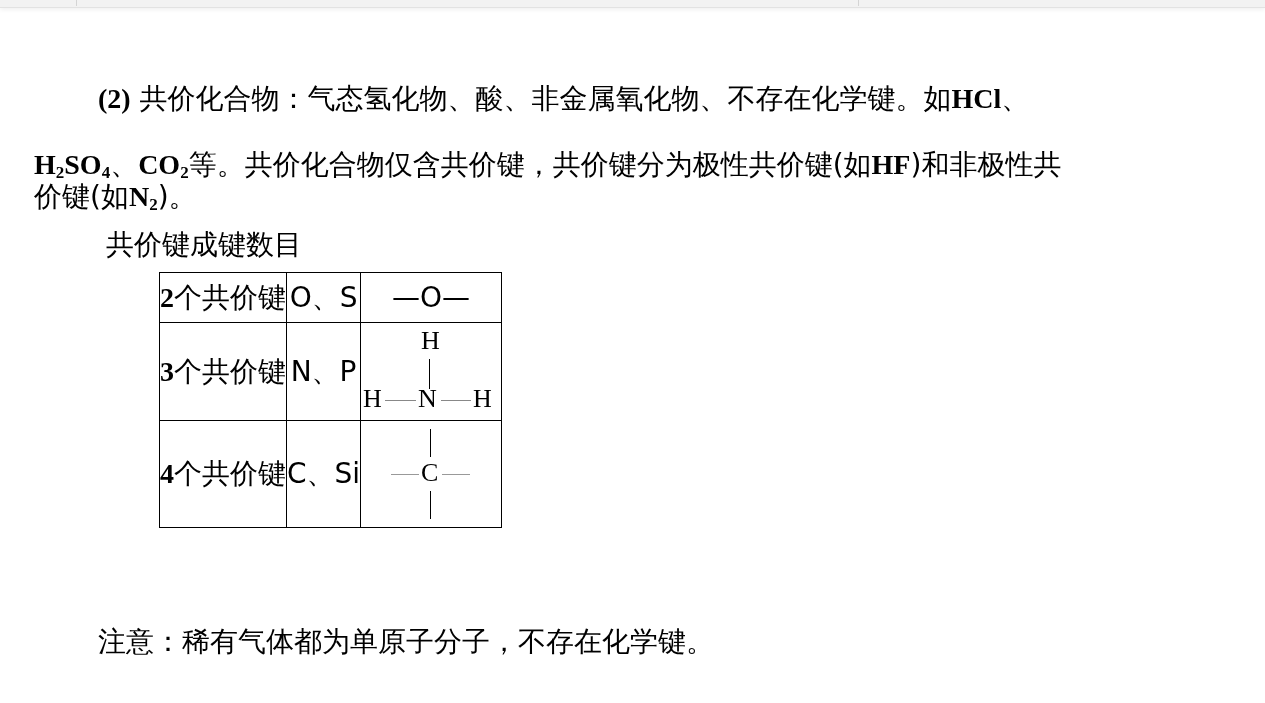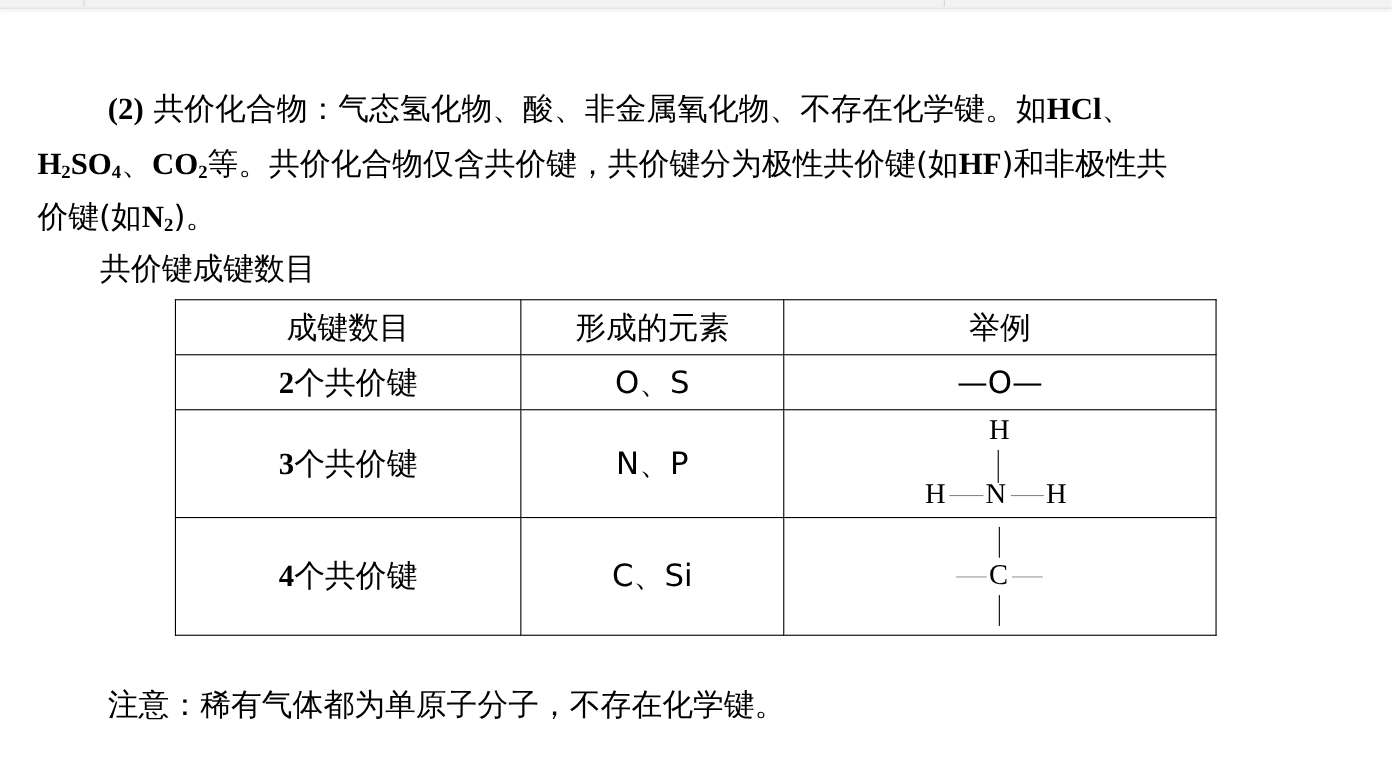--- a/index.html
+++ b/index.html
@@ -27,37 +27,32 @@
 
 <div class="topbar">
   <div class="sep" style="left:76px"></div>
   <div class="sep" style="left:858px"></div>
 </div>
 
 <div class="para" style="left:98px; top:74px;">
   <b>(2)</b><span> 共价化合物：气态氢化物、酸、非金属氧化物、不存在化学键。如</span><b>HCl</b><span>、</span>
 </div>
 
-<div class="para" style="left:34px; top:124px;text-align:right;">
+<div class="para" style="left:34px; top:140px;text-align:right;">
   <b><span>H</span><sub>2</sub><span>SO</span><sub>4</sub></b><span>、</span><b><span>CO</span><sub>2</sub></b><span>等。共价化合物仅含共价键，共价键分为极性共价键(如</span><b>HF</b><span>)和非极性共</span>
 </div>
 
 <div class="para" style="left:34px; top:172px;text-align:right;">
   <span>价键(如</span><b><span>N</span><sub>2</sub></b><span>)。</span>
 </div>
 
-<div class="para" style="left:91px; top:220px;">共价键成键数目</div>
+<div class="para" style="left:106px; top:220px;">共价键成键数目</div>
 
 <table class="bonds">
   <tbody>
-      <tr style="height:50px">
-    <th class="col1">成键数目</th>
-    <th class="col2">形成的元素</th>
-    <th class="col3">举例</th>
-  </tr>
   <tr style="height:50px">
     <td><span class="cnt-num">2</span><span>个共价键</span></td>
     <td class="elem">O、S</td>
     <td class="ex-bold">—O—</td>
   </tr>
   <tr style="height:98px">
     <td><span class="cnt-num">3</span><span>个共价键</span></td>
     <td class="elem">N、P</td>
     <td>
       <div class="struct" style="width:140px; height:92px;">

